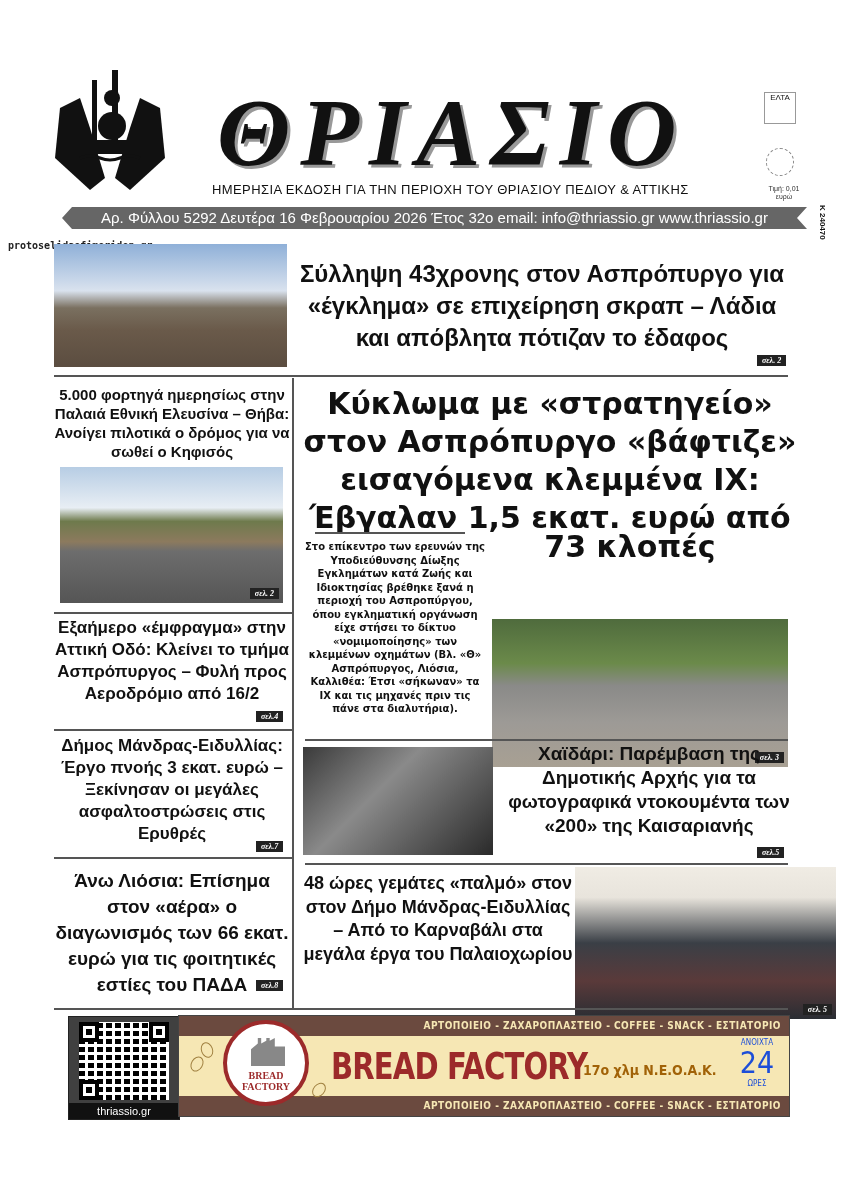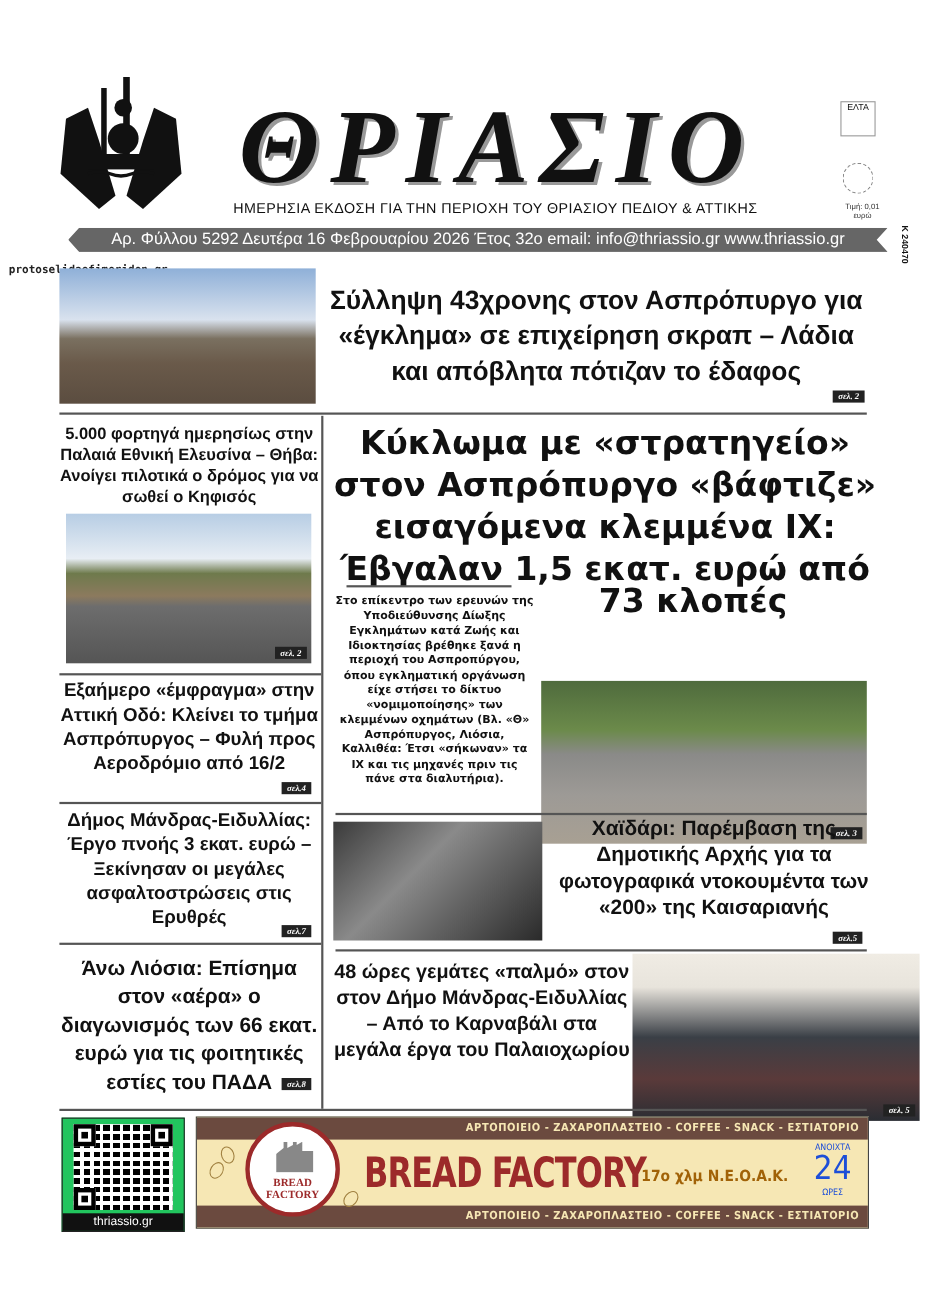--- a/index.html
+++ b/index.html
@@ -33,21 +33,21 @@
   .h-left1 { left:54px; top:385px; width:236px; font-size:15px; line-height:19px; }
   .h-left2 { left:54px; top:617px; width:236px; font-size:17px; line-height:22px; }
   .h-left3 { left:54px; top:735px; width:236px; font-size:17px; line-height:22px;text-align:center; }
   .h-left4 { left:54px; top:868px; width:236px; font-size:19px; line-height:26px; }
   .h-haid { left:505px; top:742px; width:288px; font-size:19px; line-height:24px; }
   .h-48 { left:303px; top:872px; width:270px; font-size:18px; line-height:23.5px; }
   
   .rule { background:#555; height:2px; }
   .vrule { background:#555; width:2px; }
   
-  .qr { left:56px; top:1016px; width:110px; height:102px; border:1px solid #222; background:#22c55e; }
+  .qr { left:68px; top:1016px; width:110px; height:102px; border:1px solid #222; background:#404040; }
   .qr-grid { position:absolute; left:10px; top:5px; width:90px; height:78px; background:
       repeating-linear-gradient(90deg,#000 0 6px,#fff 6px 9px),
       repeating-linear-gradient(0deg,#000 0 5px,#fff 5px 8px); background-blend-mode:lighten; }
   .qr-finder { position:absolute; width:20px; height:20px; border:4px solid #000; background:#fff; box-sizing:border-box; }
   .qr-finder::after { content:""; position:absolute; left:3px; top:3px; width:6px; height:6px; background:#000; }
   .qr-label { position:absolute; left:0; bottom:0; width:100%; height:16px; background:#111; color:#fff; font-size:11px; line-height:16px; text-align:center; }
   .ad { left:178px; top:1015px; width:610px; height:100px; background:#f6e7b4; border:1px solid #444; overflow:hidden; }
   .ad-band { position:absolute; left:0; width:100%; height:20px; background:#6b4a3f; color:#f6e7b4; font-weight:bold; font-size:10px; line-height:20px; text-align:right; padding-right:8px; box-sizing:border-box; letter-spacing:0.5px; font-family:"DejaVu Sans Condensed","DejaVu Sans", sans-serif; }
   .ad-band.top { top:0; }
   .ad-band.bot { bottom:0; }

